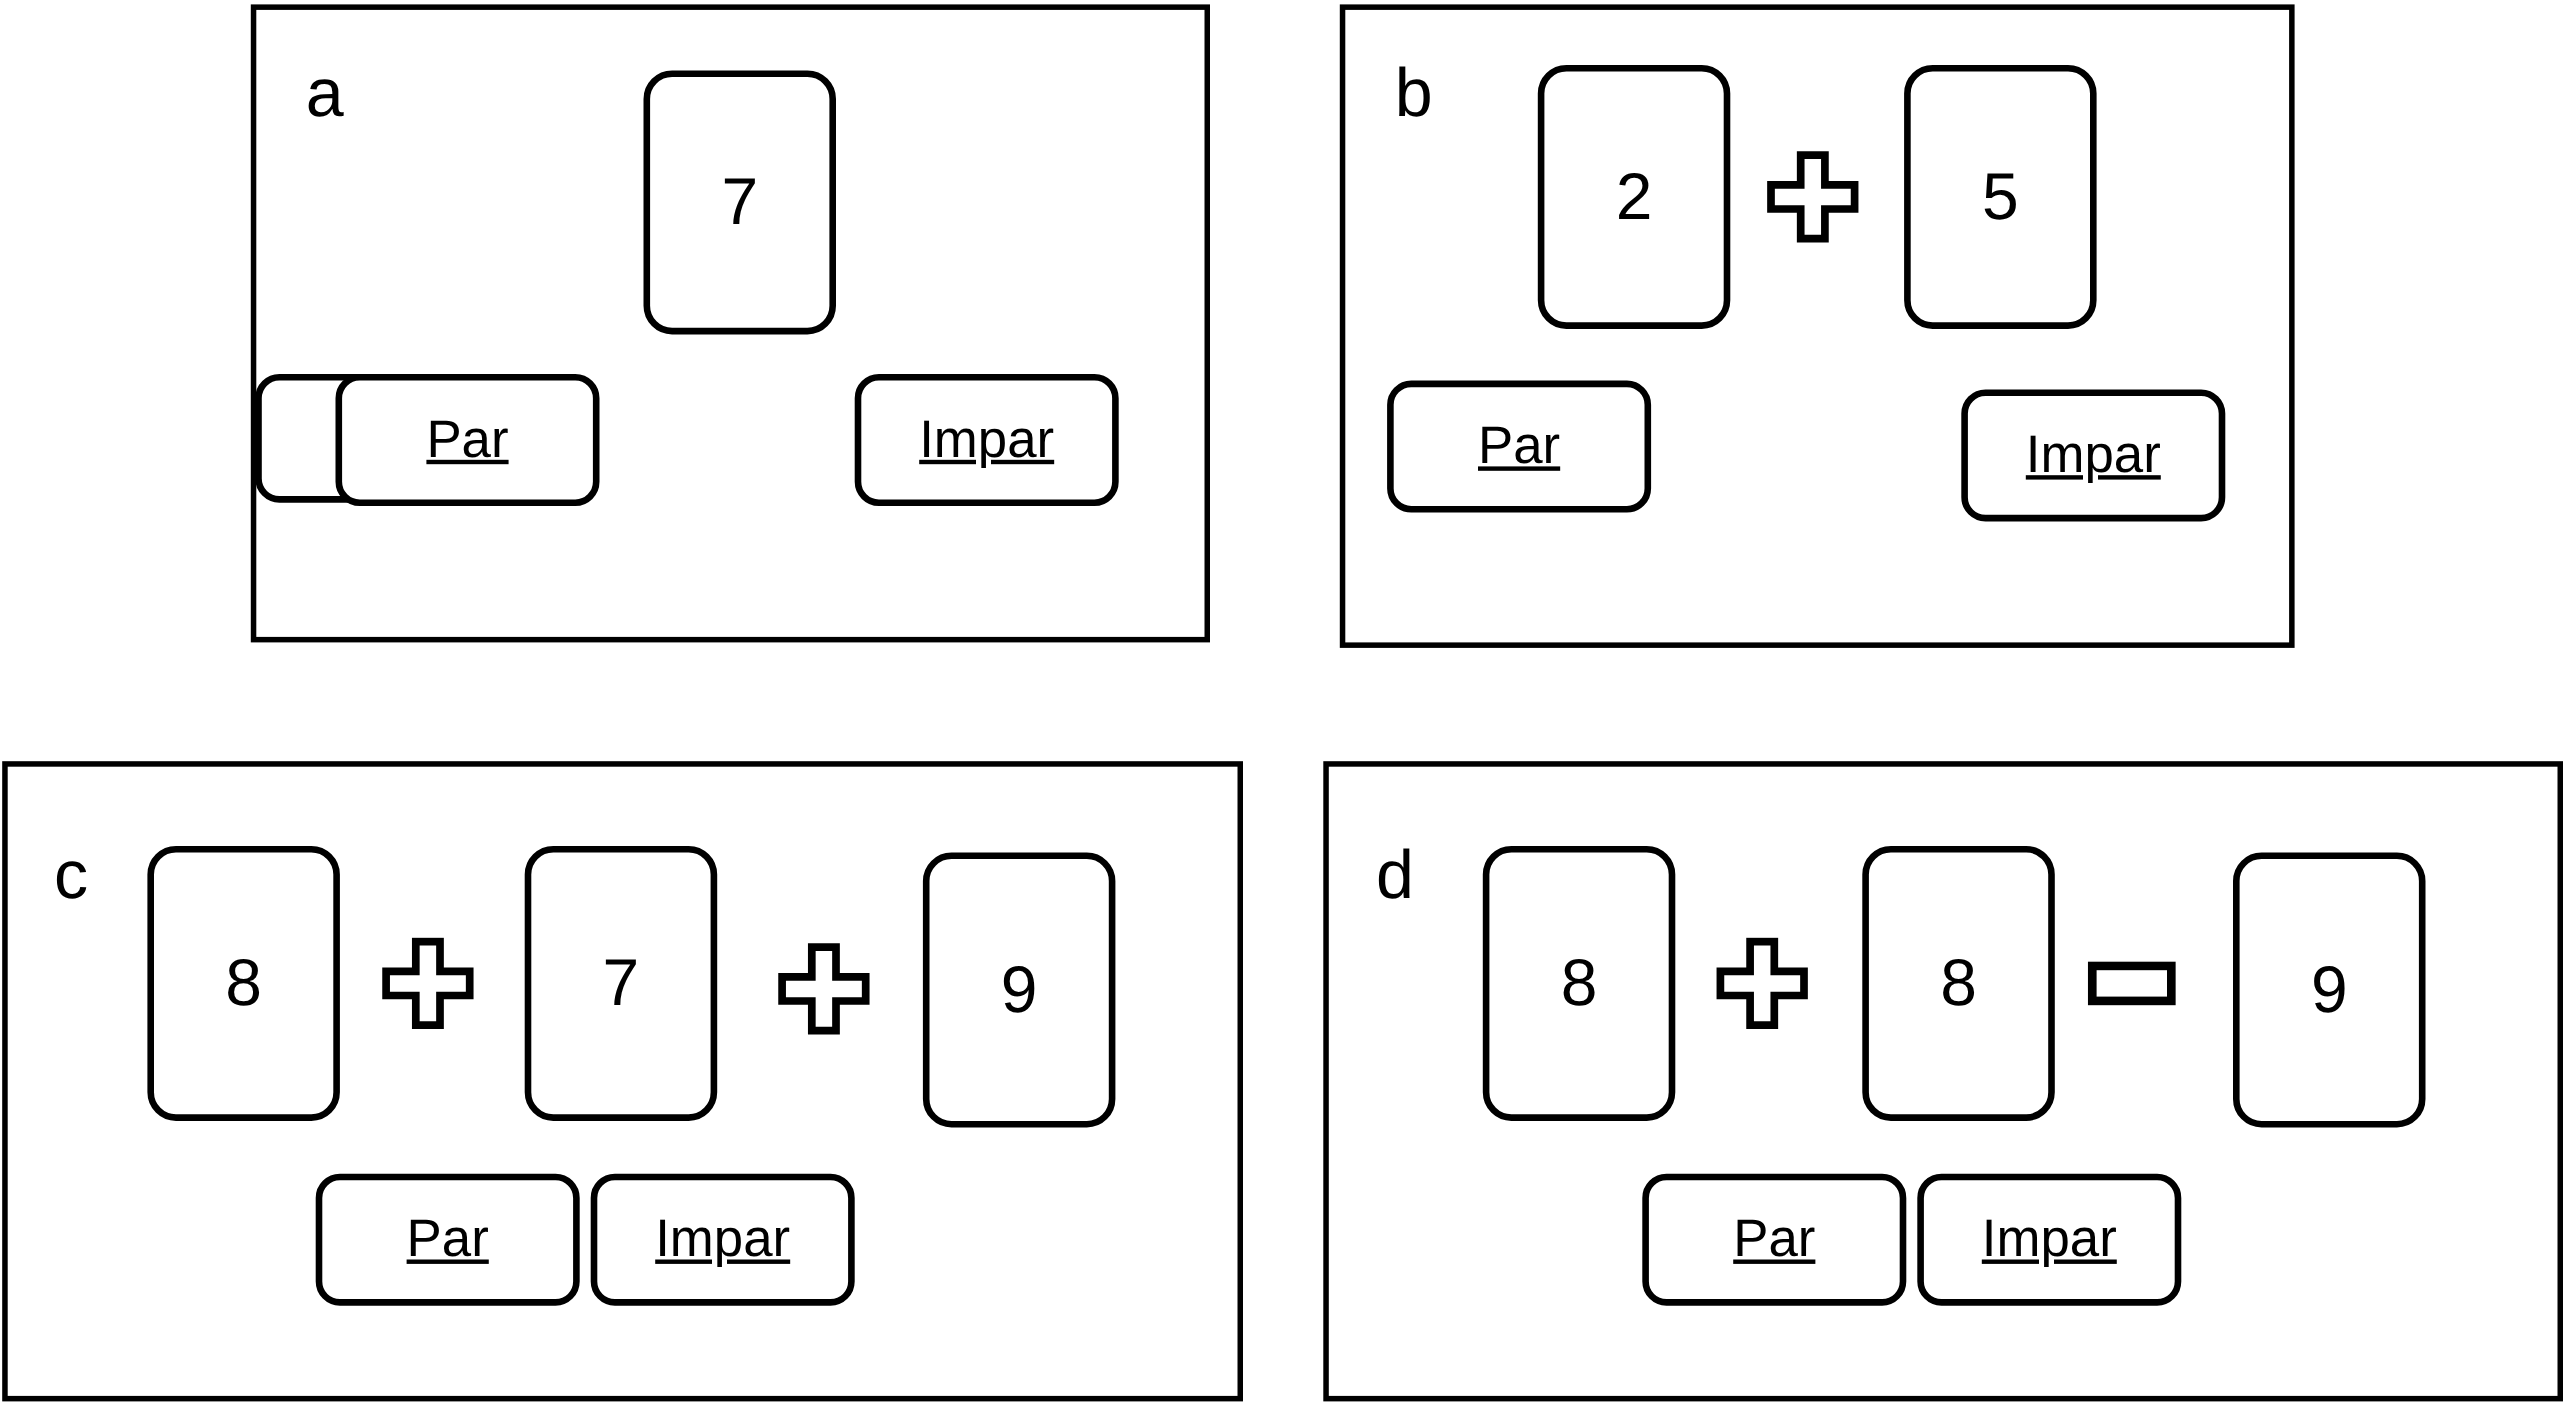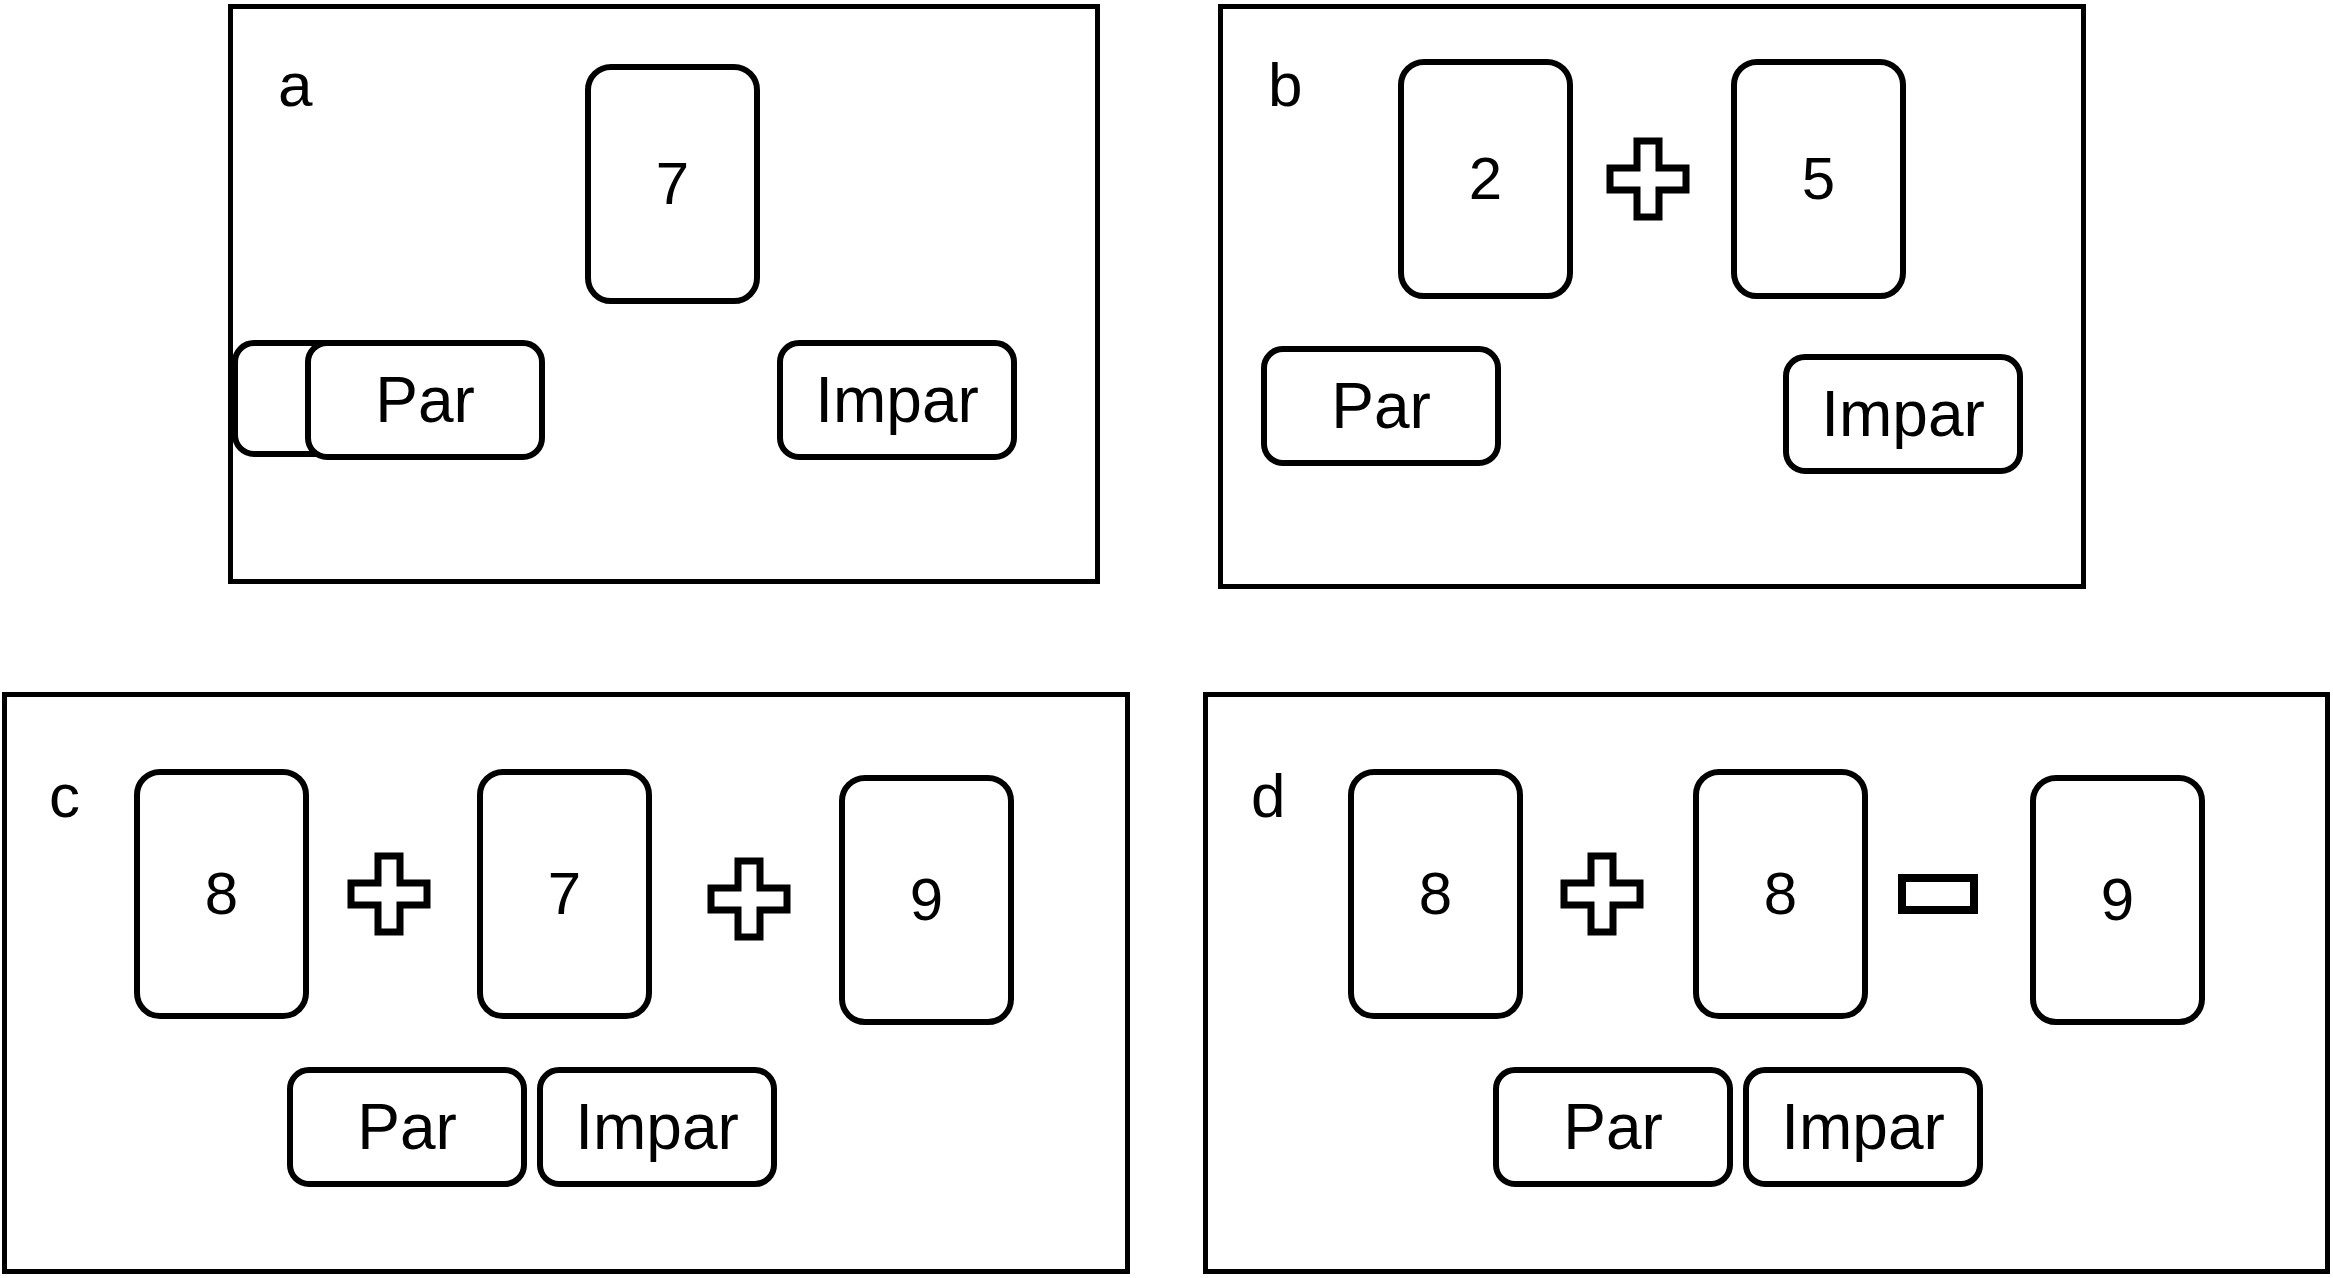--- a/index.html
+++ b/index.html
@@ -56,23 +56,24 @@
     box-sizing: border-box;
     border: 6px solid #000000;
     border-radius: 22px;
     background: #ffffff;
     display: flex;
     align-items: center;
     justify-content: center;
   }
   .answer-btn-label {
     font-family: "Liberation Sans", sans-serif;
-    font-size: 64px;
+    font-size: 48px;
     line-height: 1;
     color: #000000;
+    text-decoration: underline;
   }
 
   
   .op {
     position: absolute;
     display: block;
   }
   .op svg { display: block; }
 </style>
 </head>

